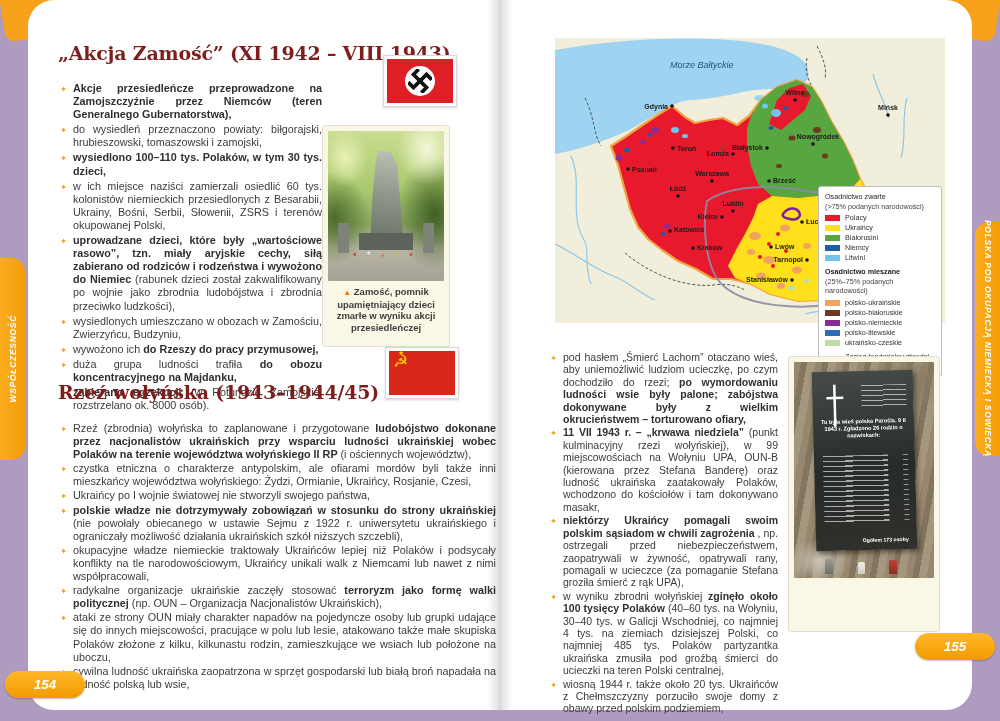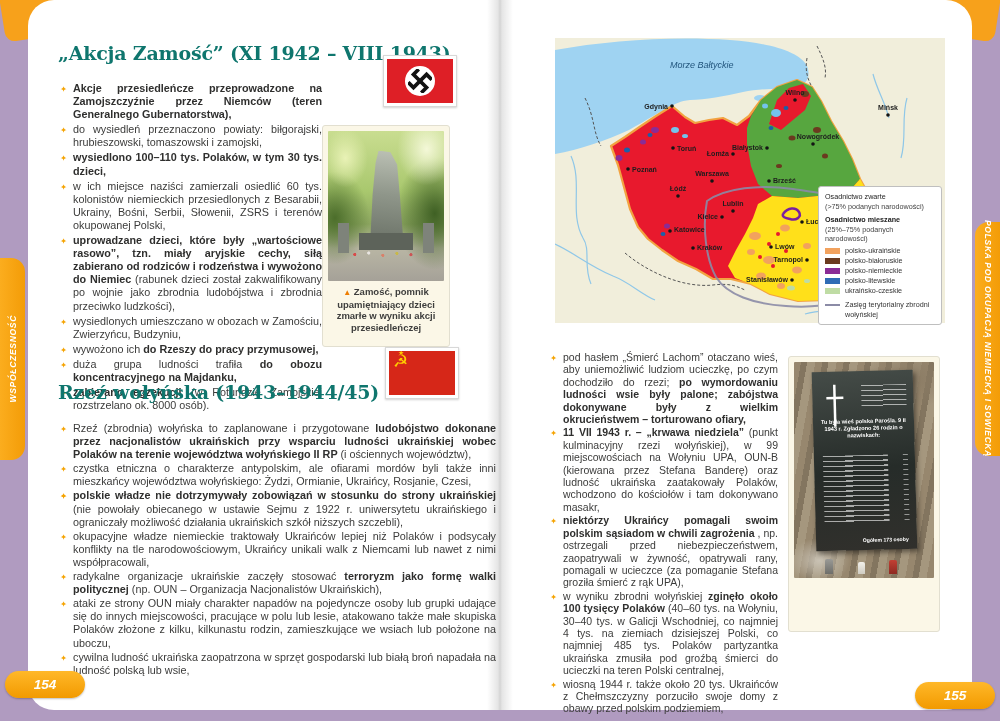--- a/index.html
+++ b/index.html
@@ -21,24 +21,24 @@
   .tab .vtxt{font:italic 700 8.5px "Liberation Sans",sans-serif;letter-spacing:.7px;white-space:nowrap;}
   .tab.left{left:0;top:258px;width:25px;height:202px;border-radius:0 14px 14px 0;}
   .tab.left .vtxt{writing-mode:vertical-rl;transform:rotate(180deg);}
   .tab.right{right:0;top:222px;width:25px;height:234px;border-radius:14px 0 0 14px;}
   .tab.right .vtxt{writing-mode:vertical-rl;}
   
   .pill{position:absolute;width:80px;height:27px;border-radius:14px;
     background:linear-gradient(180deg,#FFB829,#F29A00);display:flex;align-items:center;justify-content:center;
     color:#fff;font:italic 700 13.5px "Liberation Sans",sans-serif;box-shadow:0 1px 2px rgba(0,0,0,.25);}
   .pill.l{left:5px;top:671px;}
-  .pill.r{right:5px;top:682px;}
+  .pill.r{right:5px;top:633px;}
   
   h1,h2{position:absolute;margin:0;font-family:"DejaVu Serif","Liberation Serif",serif;
-    font-weight:700;font-size:19px;color:#0f766e;letter-spacing:-.2px;}
+    font-weight:700;font-size:19px;color:#7f1d1d;letter-spacing:-.2px;}
   
   ul.bullets{position:absolute;margin:0;padding:0;list-style:none;color:#3B3B3A;
     font-size:10.8px;line-height:13.1px;text-align:justify;}
   ul.bullets li{position:relative;padding-left:13px;margin-bottom:2px;}
   ul.bullets li .mk{position:absolute;left:0;top:1px;color:#F5A300;font-size:8.5px;}
   ul.bullets b{font-weight:700;color:#2F2F2E;}
   ul.bullets.col{font-size:10.5px;line-height:12.4px;}
   ul.bullets.col li{margin-bottom:1px;}
   ul.bullets.wide li{margin-bottom:1px;}
   
@@ -167,21 +167,21 @@
         <span class="hs">☭</span>
         <span class="st">★</span>
       </div>
     </div>
 
     <h2 style="left:30px;top:381px;width:330px;">Rzeź wołyńska (1943–1944/45)</h2>
 
     <ul class="bullets wide" style="left:32px;top:422px;width:436px;">
         <li><span class="mk">✦</span><span>Rzeź (zbrodnia) wołyńska to zaplanowane i przygotowane  </span><b>ludobójstwo dokonane przez nacjonalistów ukraińskich przy wsparciu ludności ukraińskiej wobec Polaków na terenie województwa wołyńskiego II RP  </b><span>(i ościennych województw), </span></li>
         <li><span class="mk">✦</span><span>czystka etniczna o charakterze antypolskim, ale ofiarami mordów byli także inni mieszkańcy województwa wołyńskiego: Żydzi, Ormianie, Ukraińcy, Rosjanie, Czesi, </span></li>
-        <li><span class="mk">✦</span></li>
+        <li><span class="mk">✦</span><span>Ukraińcy po I wojnie światowej nie stworzyli swojego państwa, </span></li>
         <li><span class="mk">✦</span><b>polskie władze nie dotrzymywały zobowiązań w stosunku do strony ukraińskiej  </b><span>(nie powołały obiecanego w ustawie Sejmu z 1922 r. uniwersytetu ukraińskiego i ograniczały możliwość działania ukraińskich szkół niższych szczebli), </span></li>
         <li><span class="mk">✦</span><span>okupacyjne władze niemieckie traktowały Ukraińców lepiej niż Polaków i podsycały konflikty na tle narodowościowym, Ukraińcy unikali walk z Niemcami lub nawet z nimi współpracowali, </span></li>
         <li><span class="mk">✦</span><span>radykalne organizacje ukraińskie zaczęły stosować  </span><b>terroryzm jako formę walki politycznej  </b><span>(np. OUN – Organizacja Nacjonalistów Ukraińskich), </span></li>
         <li><span class="mk">✦</span><span>ataki ze strony OUN miały charakter napadów na pojedyncze osoby lub grupki udające się do innych miejscowości, pracujące w polu lub lesie, atakowano także małe skupiska Polaków złożone z kilku, kilkunastu rodzin, zamieszkujące we wsiach lub położone na uboczu, </span></li>
         <li><span class="mk">✦</span><span>cywilna ludność ukraińska zaopatrzona w sprzęt gospodarski lub białą broń napadała na ludność polską lub wsie, </span></li>
       </ul>
   </div>
 
   <div class="page right">
     <div class="map-wrap">
@@ -295,20 +295,42 @@
             <text x="248" y="224" text-anchor="end" class="city-lab">Tarnopol</text>
             <circle cx="237" cy="242" r="1.8" fill="#141414"></circle>
             <text x="233" y="244" text-anchor="end" class="city-lab">Stanisławów</text>
           </g>
       </svg>
 
       
       <div class="legend">
         <div class="lg-title">Osadnictwo zwarte</div>
         <div class="lg-sub">(&gt;75% podanych narodowości)</div>
+        <div>
+            <div class="lg-row">
+              <span class="lg-chip" style="background: rgb(232, 25, 45);"></span>
+              <span>Polacy</span>
+            </div>
+            <div class="lg-row">
+              <span class="lg-chip" style="background: rgb(255, 224, 26);"></span>
+              <span>Ukraińcy</span>
+            </div>
+            <div class="lg-row">
+              <span class="lg-chip" style="background: rgb(87, 166, 63);"></span>
+              <span>Białorusini</span>
+            </div>
+            <div class="lg-row">
+              <span class="lg-chip" style="background: rgb(28, 95, 168);"></span>
+              <span>Niemcy</span>
+            </div>
+            <div class="lg-row">
+              <span class="lg-chip" style="background: rgb(116, 195, 236);"></span>
+              <span>Litwini</span>
+            </div>
+          </div>
         <div class="lg-title mt">Osadnictwo mieszane</div>
         <div class="lg-sub">(25%–75% podanych narodowości)</div>
         <div>
             <div class="lg-row">
               <span class="lg-chip" style="background: rgb(242, 162, 94);"></span>
               <span>polsko-ukraińskie</span>
             </div>
             <div class="lg-row">
               <span class="lg-chip" style="background: rgb(107, 58, 31);"></span>
               <span>polsko-białoruskie</span>

